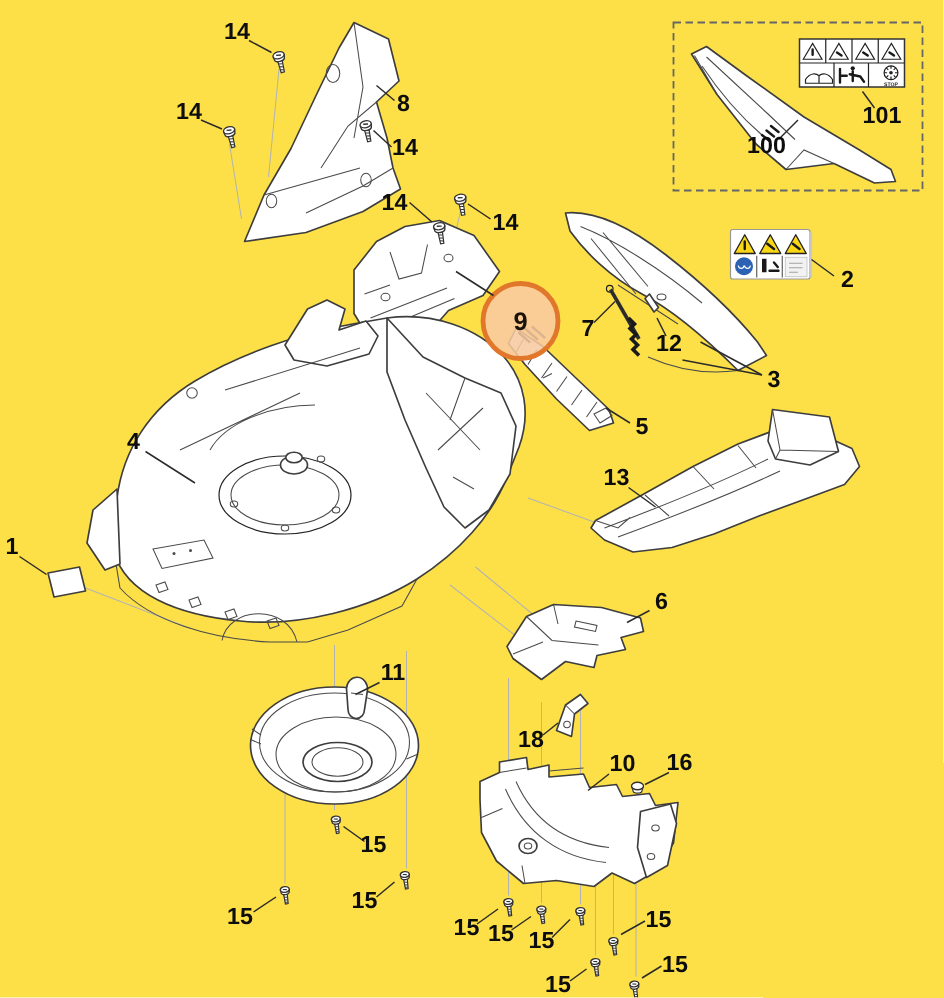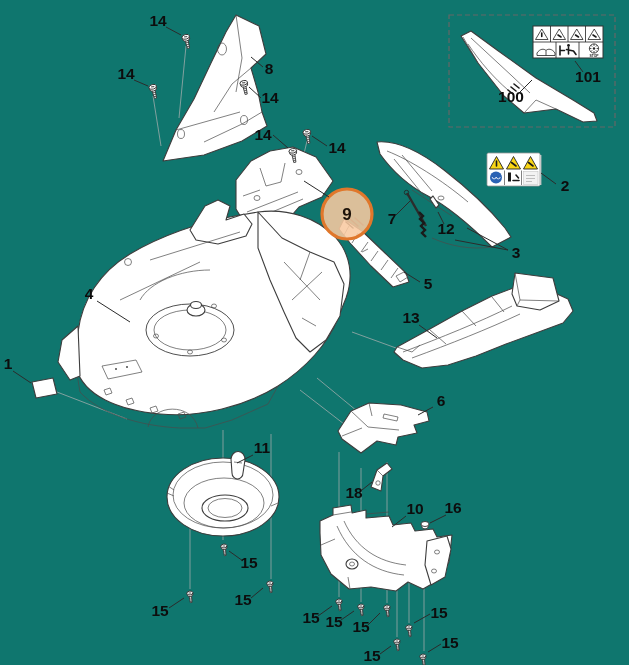--- a/index.html
+++ b/index.html
@@ -1,16 +1,16 @@
 <!DOCTYPE html>
 <html><head>
 <meta charset="utf-8">
 <style>
   html,body{margin:0;padding:0;background:#ffffff;}
-  .stage{position:relative;width:629px;height:665px;background:#0f766e;overflow:hidden;
+  .stage{position:relative;width:629px;height:665px;background:#fde047;overflow:hidden;
          font-family:"Liberation Sans",sans-serif;}
   svg{display:block;}
   .pl{fill:#ffffff;stroke:#3d3d3d;stroke-width:1.1;stroke-linejoin:round;}
   .pt{fill:none;stroke:#4a4a4a;stroke-width:0.7;}
   .pt2{fill:none;stroke:#222222;stroke-width:0.8;}
   .pg{fill:none;stroke:#1a1a1a;stroke-width:1.6;stroke-linecap:round;}
   .guide{stroke:#b3b3b3;stroke-width:0.7;}
   .leader{stroke:#2b2b2b;stroke-width:1;}
   .warn-tri{fill:#f9d616;stroke:#222;stroke-width:0.9;stroke-linejoin:round;}
   .mand{fill:#2b62b4;stroke:none;}

